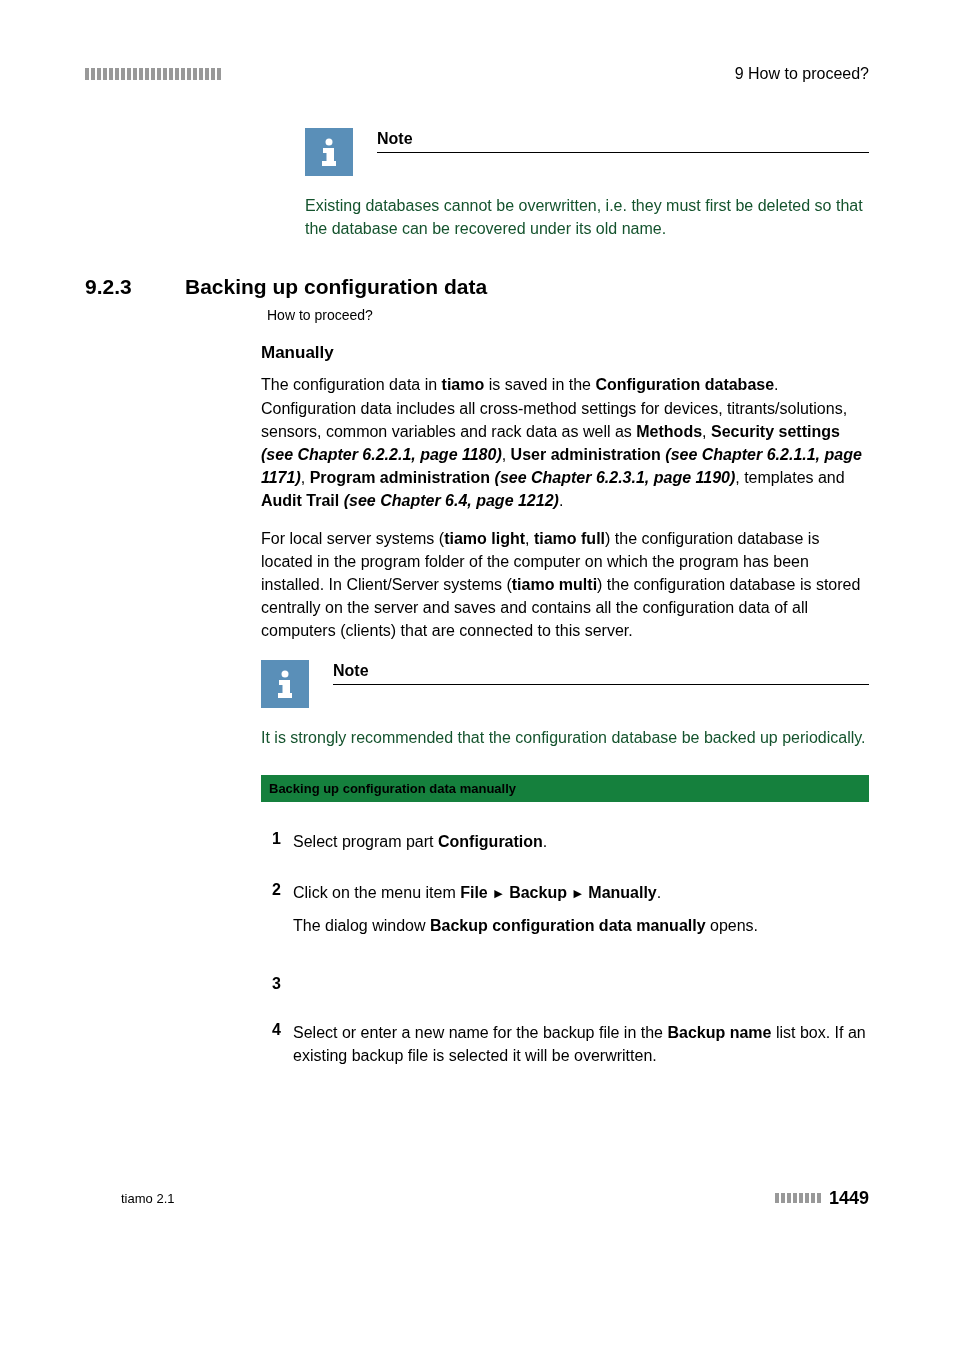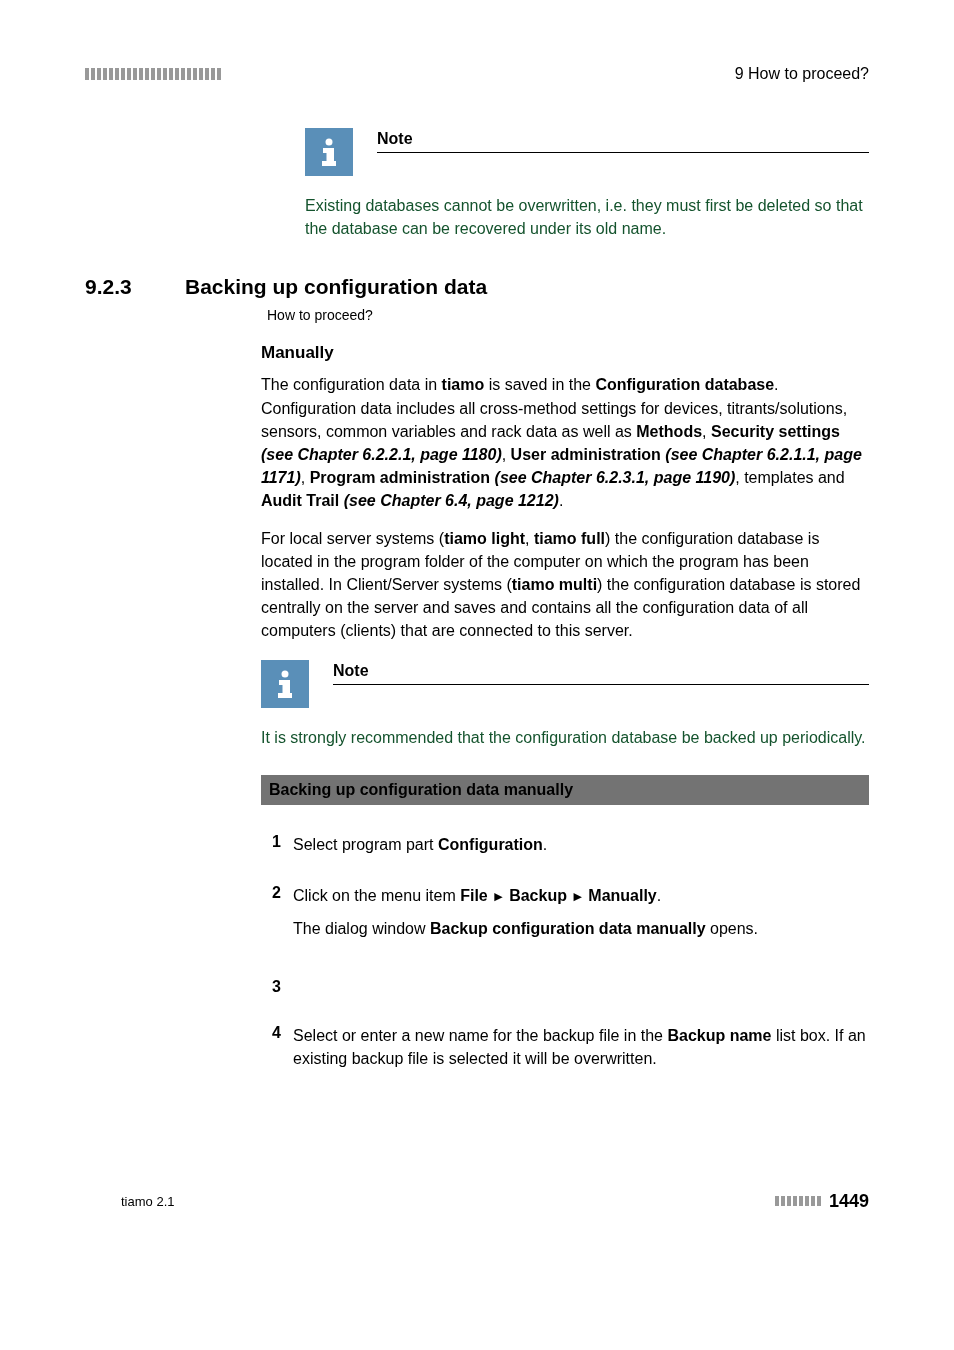--- a/index.html
+++ b/index.html
@@ -100,23 +100,23 @@
       margin-bottom: 14px;
     }
     .para em, .para .italic { font-style: italic; font-weight: bold; }
     .para strong { font-weight: bold; }
     .tri { font-size: 11px; vertical-align: 1px; padding: 0 2px; }
     .note-block-inner {
       margin-top: 18px;
       margin-bottom: 25px;
     }
     .subheading-bg {
-      background: #737373;
-      font-weight: bold;
-      font-size: 16px;
+      background: #15803d;
+      font-weight: bold;
+      font-size: 13px;
       padding: 6px 8px;
       margin-top: 10px;
       margin-bottom: 28px;
     }
     .step {
       display: flex;
       margin-bottom: 28px;
       gap: 12px;
     }
     .step-num {

